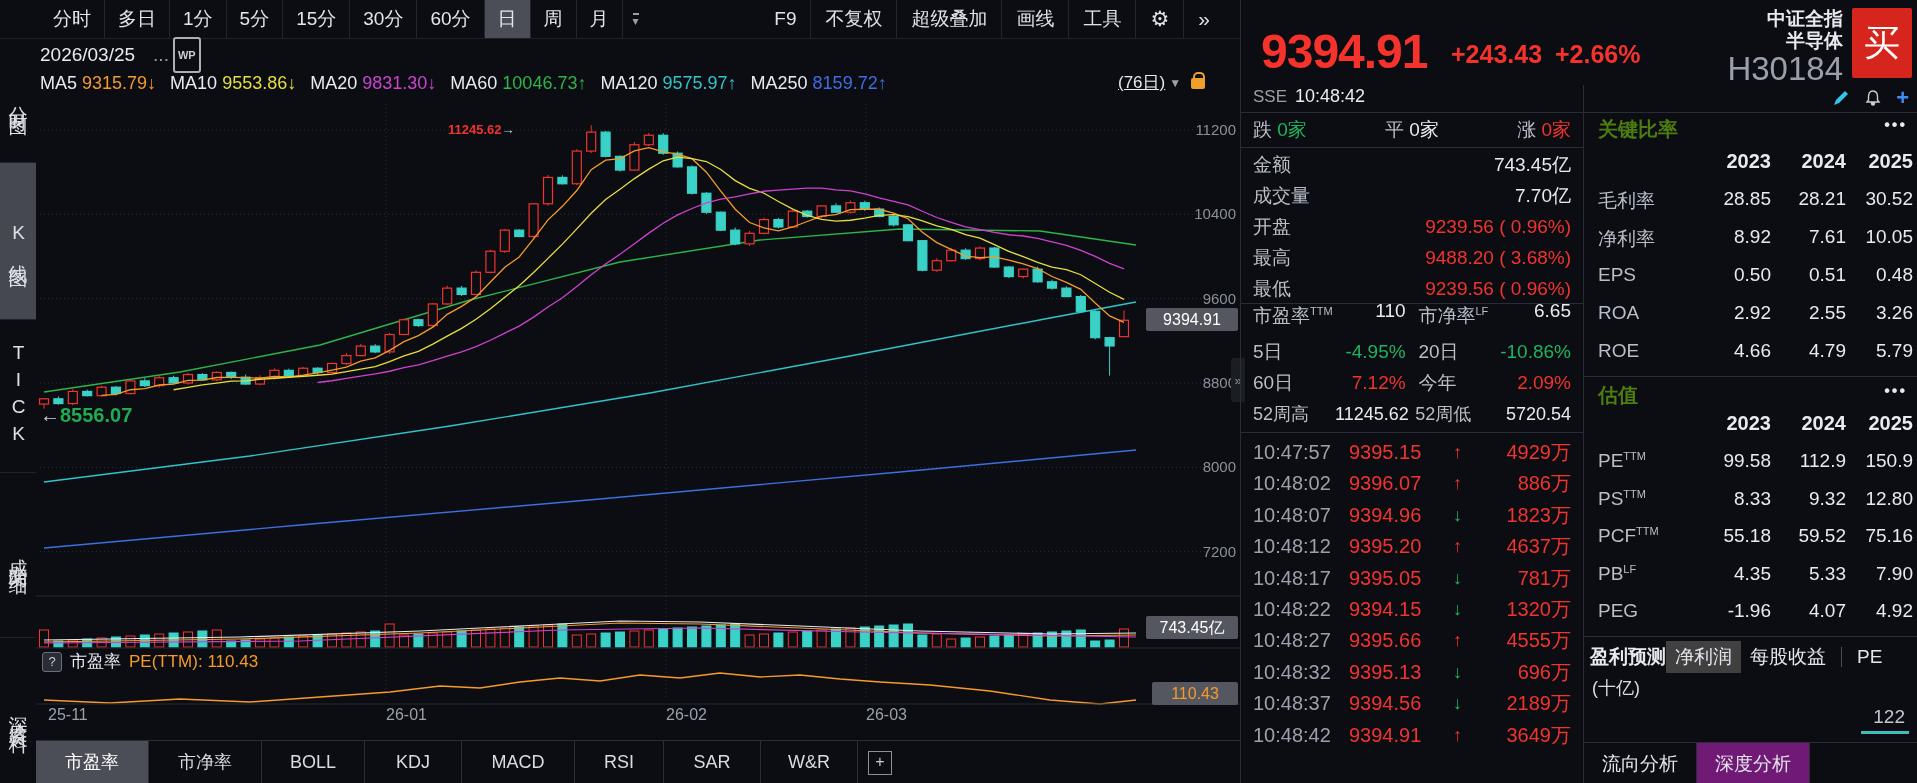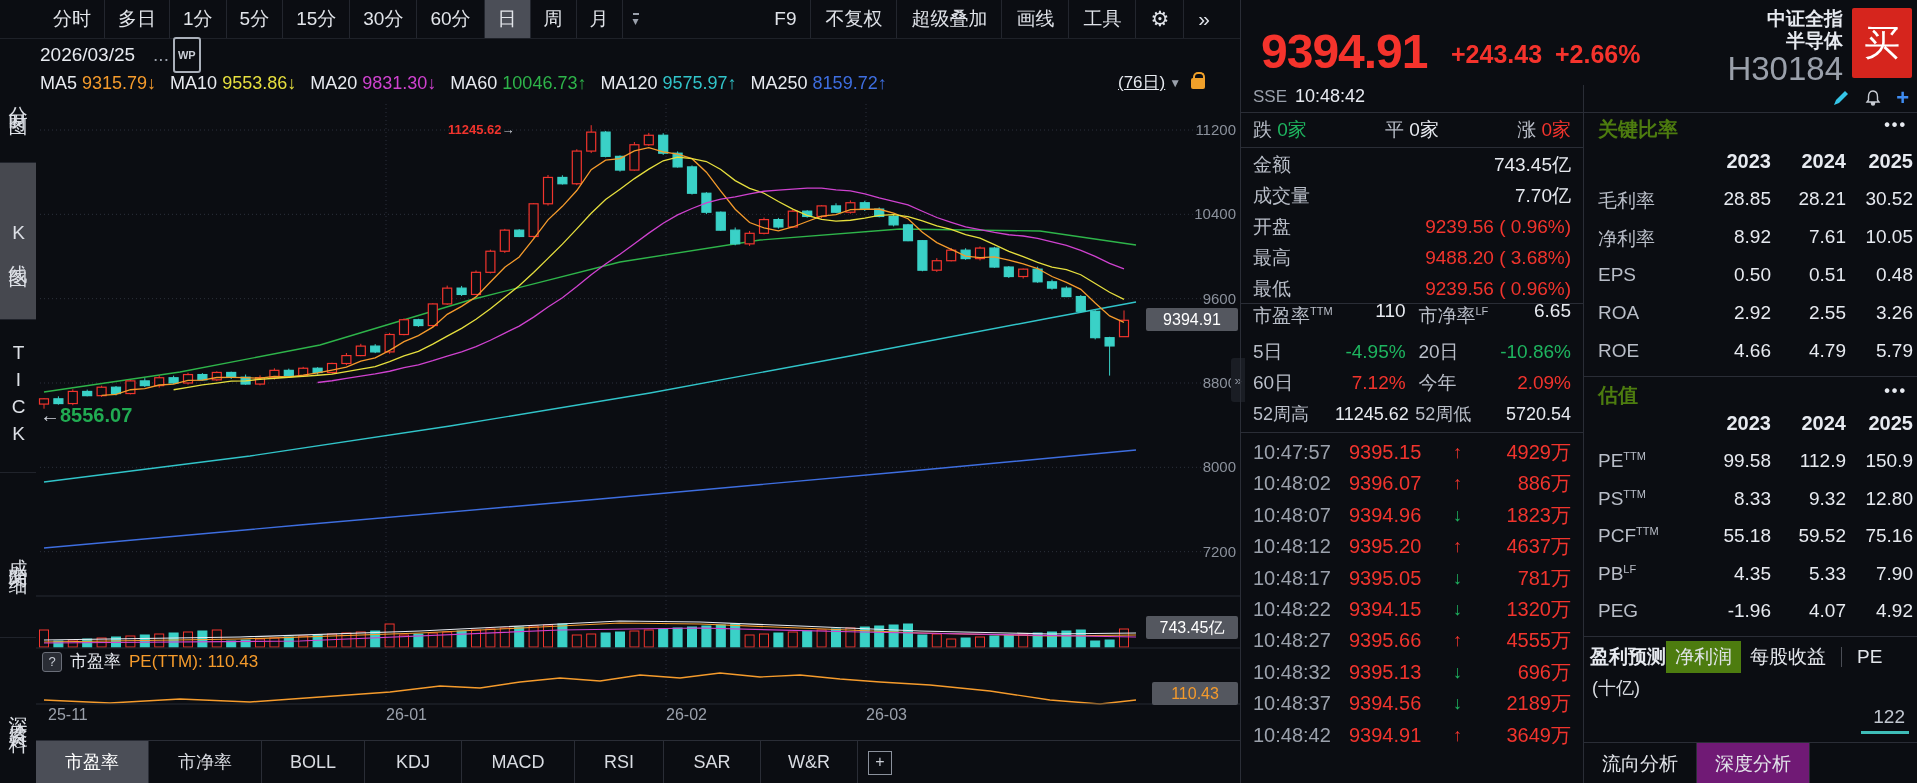--- a/index.html
+++ b/index.html
@@ -89,21 +89,21 @@
   .ph{position:absolute;left:14px;font-size:20px;font-weight:bold;color:#4d7c0f;}
   .more{position:absolute;right:10px;font-size:16px;font-weight:bold;color:#e7eaf0;letter-spacing:2px;}
   .yrrow{position:absolute;left:0;width:333px;height:26px;font-weight:bold;font-size:20px;}
   .trow{position:absolute;left:0;width:333px;height:26px;font-size:19px;}
   .trow .lbl{position:absolute;left:14px;color:#b9bec8;white-space:nowrap;}
   .cell{position:absolute;width:72px;text-align:right;color:#e7eaf0;}
   .c0{left:115px;} .c1{left:190px;} .c2{left:257px;}
   #fcrow{position:absolute;left:6px;top:642px;height:30px;display:flex;align-items:center;font-size:19px;}
   #fcrow .pre{font-weight:bold;color:#e7eaf0;}
   .fctab{padding:3px 9px;color:#e2e5ea;}
-  .fctab.sel{background:#4d7c0f;}
+  .fctab.sel{background:#404040;}
   .fcsep{width:1px;height:20px;background:#4a4d55;margin:0 6px;}
   #unit{position:absolute;left:8px;top:676px;font-size:18px;color:#d8dbe1;}
   #axv{position:absolute;right:12px;top:706px;font-size:19px;color:#c2c7d0;}
   #axvbar{position:absolute;right:8px;top:731px;width:48px;height:3px;background:#3fbdb8;}
   #botbtns{position:absolute;left:0;top:742px;width:333px;height:41px;display:flex;border-top:1px solid #2a2d36;}
   .bbtn{height:41px;line-height:41px;text-align:center;font-size:19px;color:#e2e5ea;border-right:1px solid #2a2d36;padding:0 18px;}
   .bbtn.sel{background:#701a75;}
   svg{position:absolute;left:0;top:0;pointer-events:none;}
 </style>
 </head>

